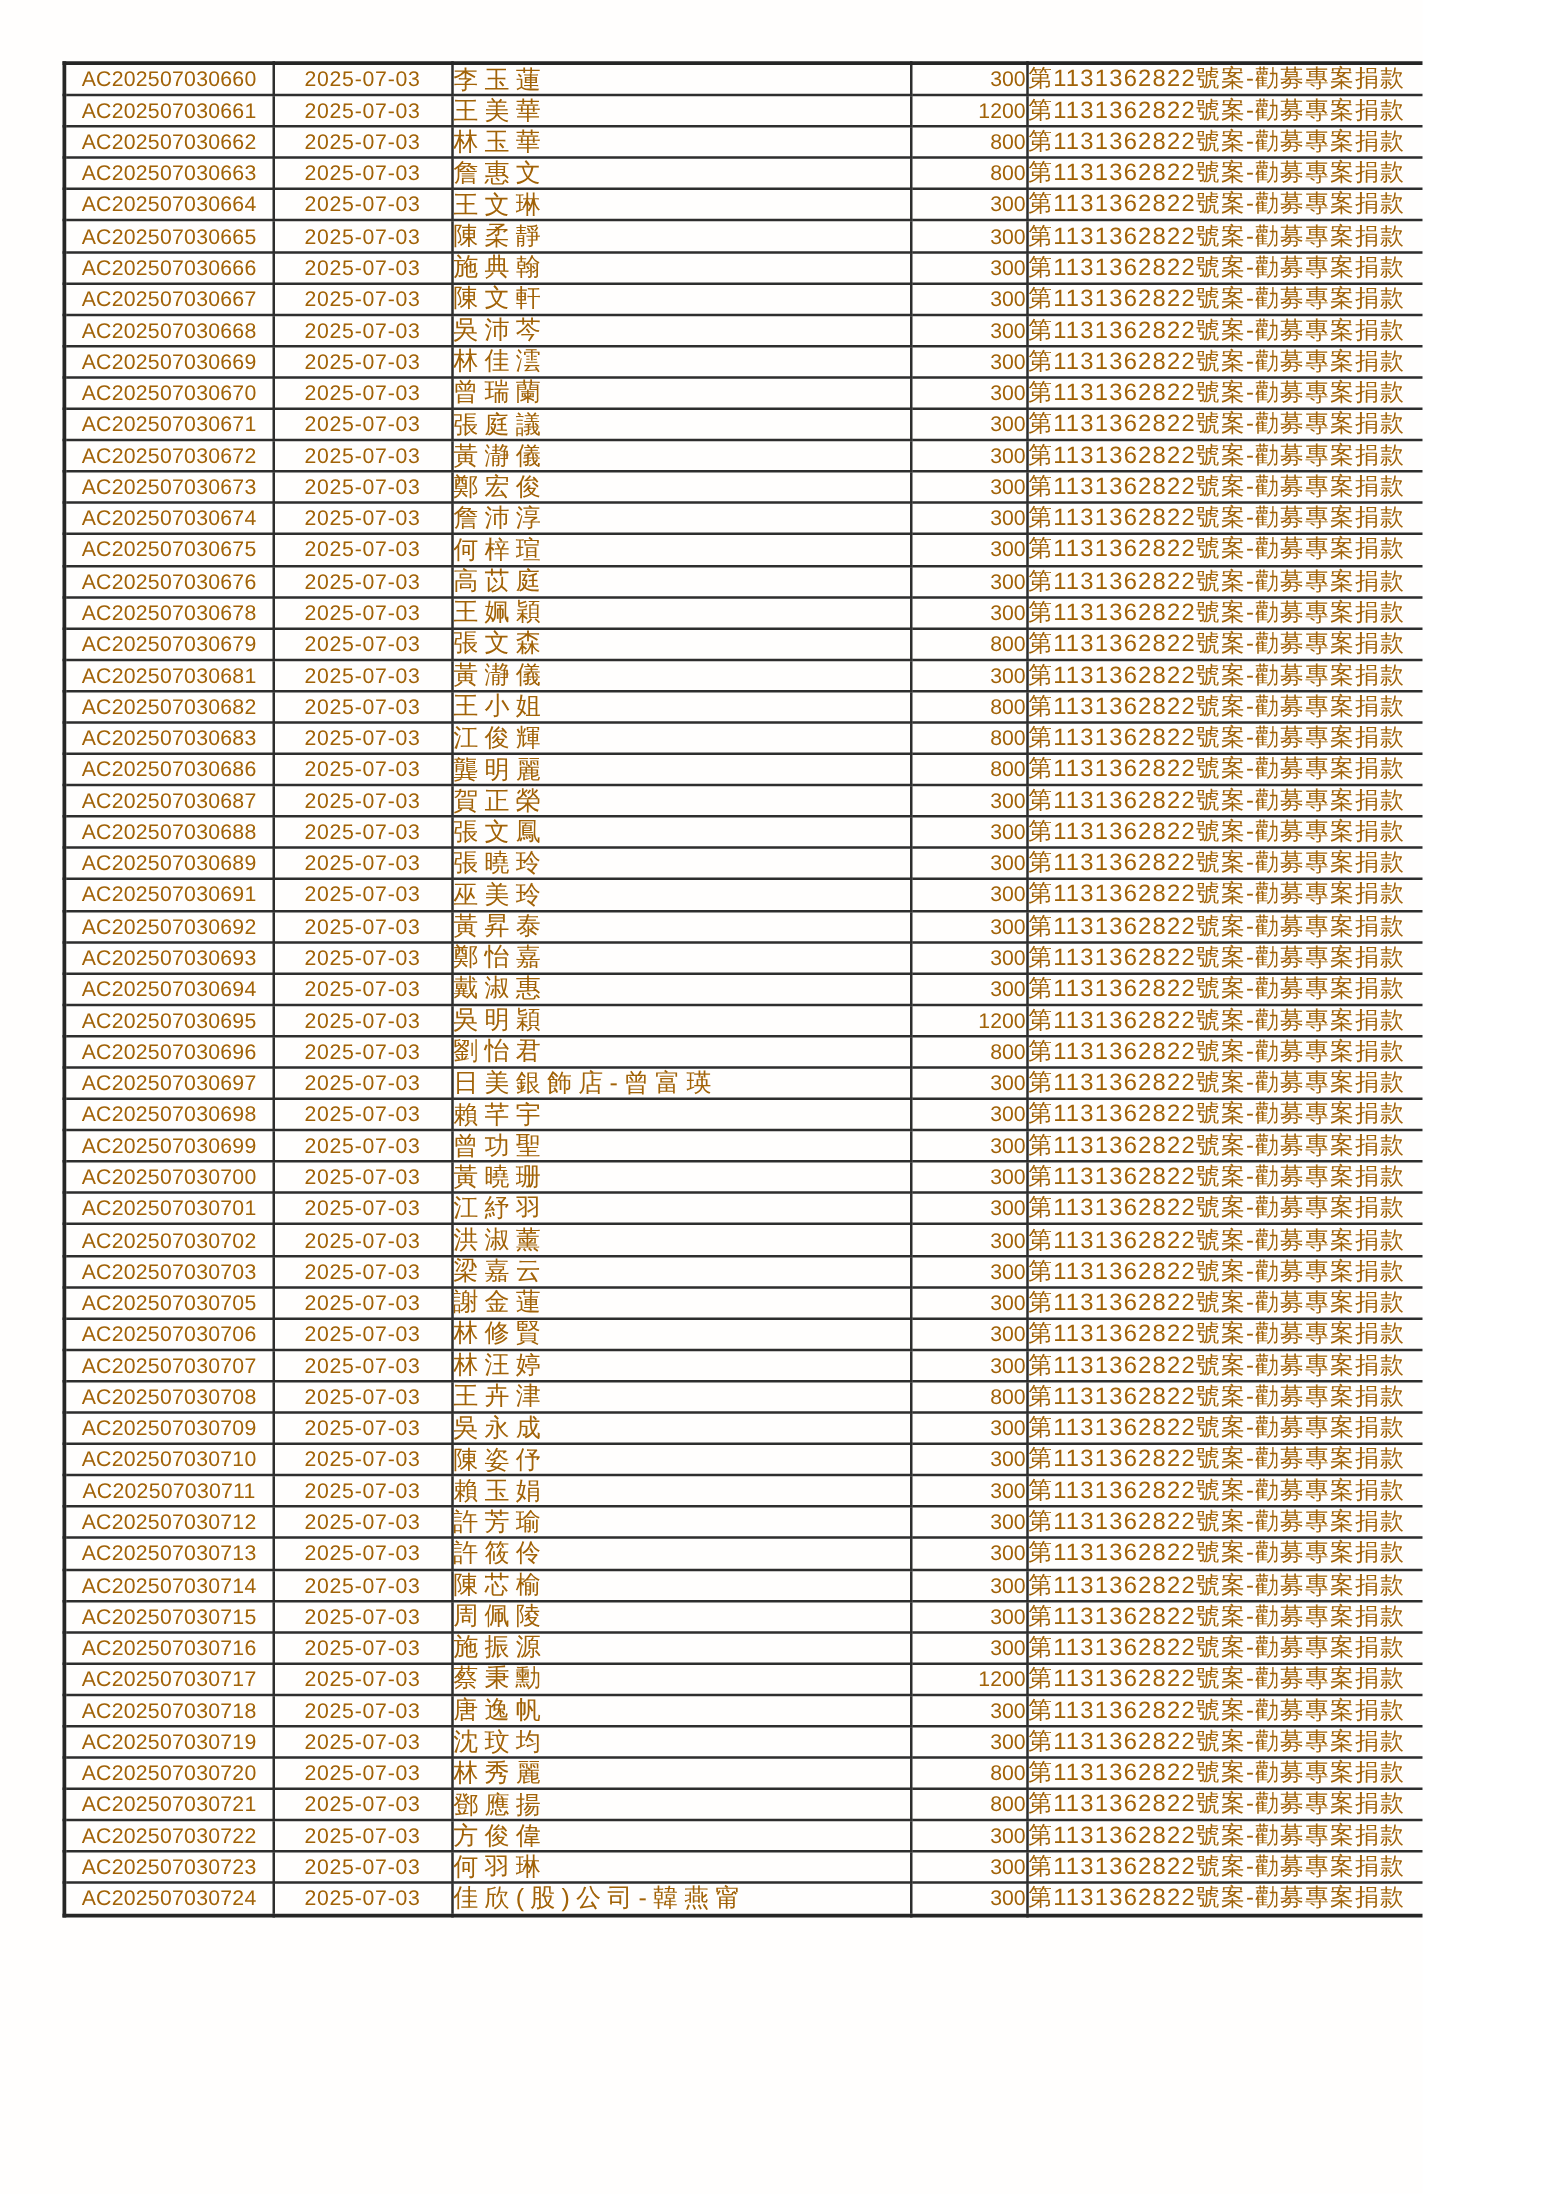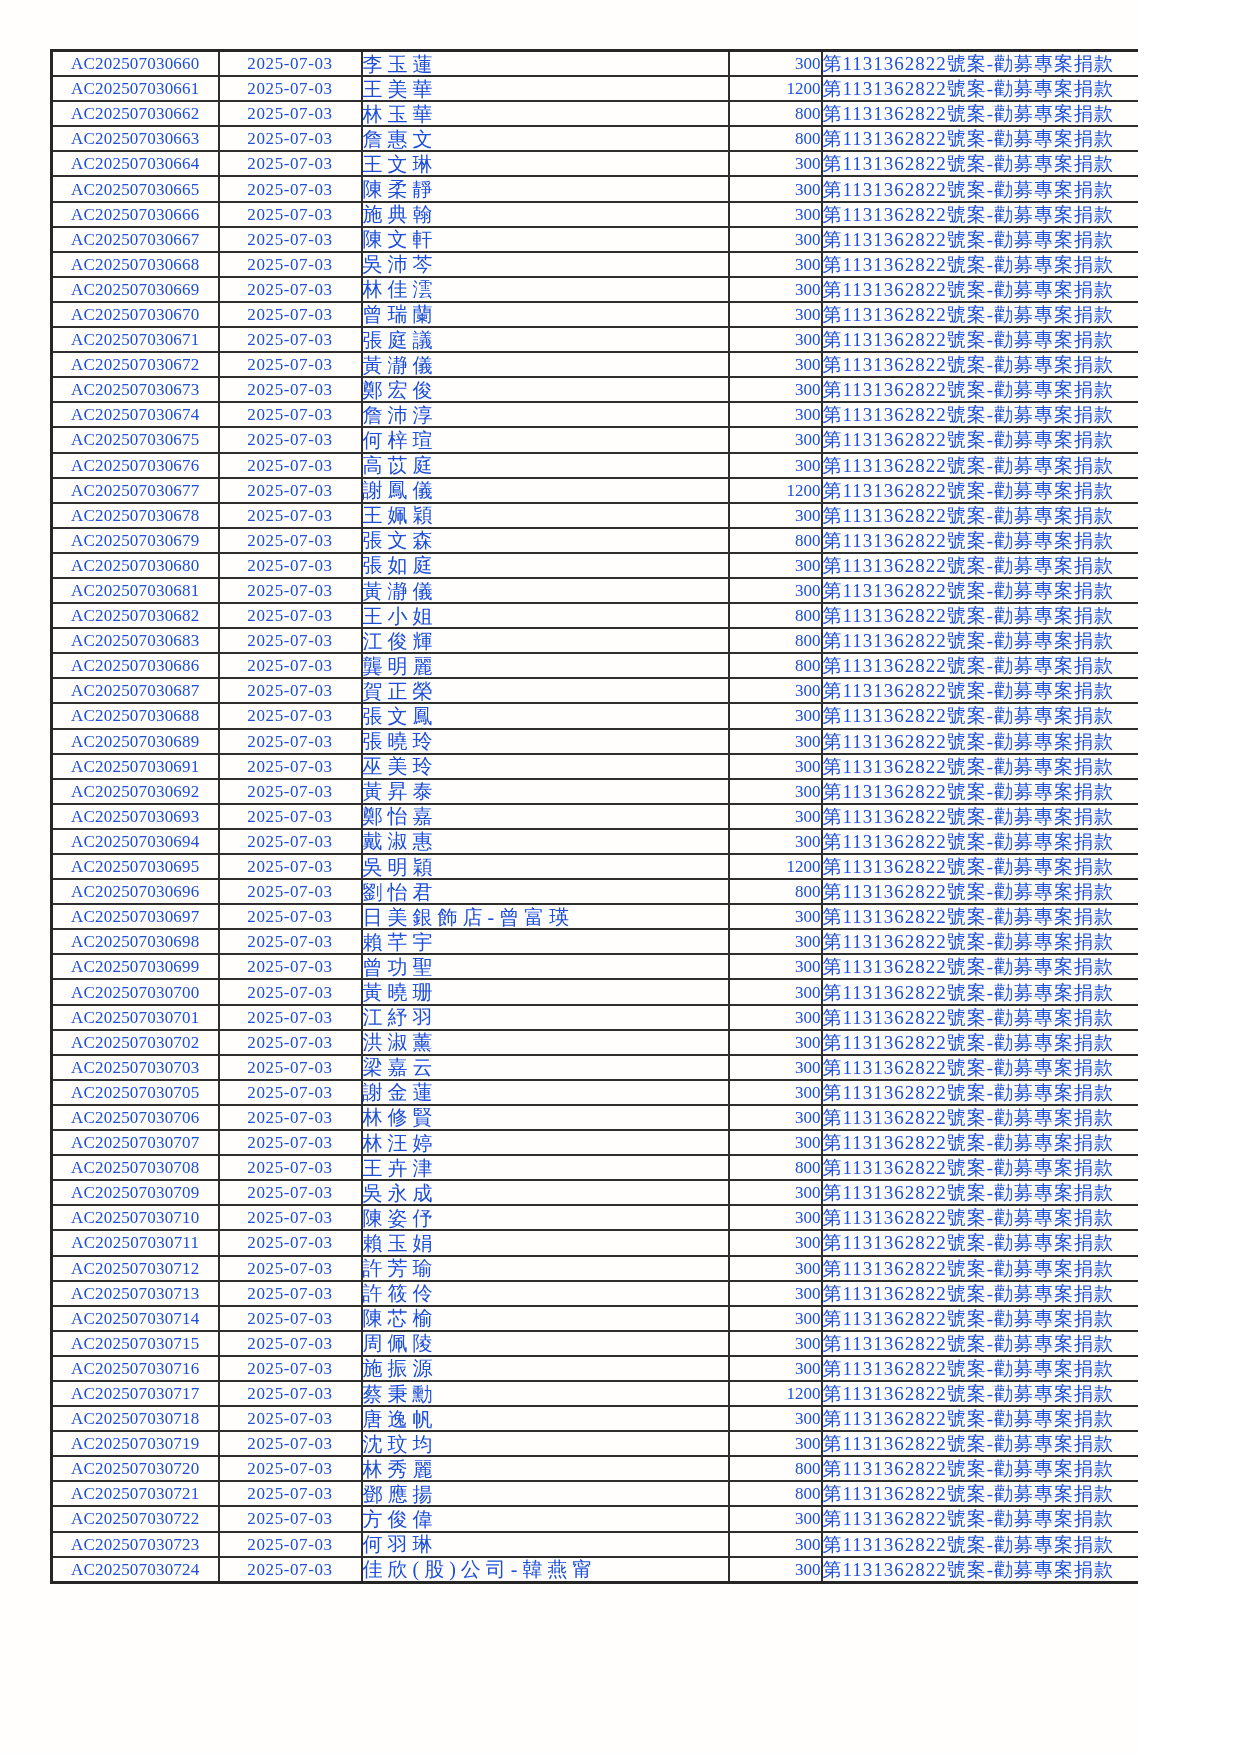--- a/index.html
+++ b/index.html
@@ -6,22 +6,22 @@
     margin: 0;
     padding: 0;
     background: #ffffff;
   }
   .page {
     position: relative;
     width: 1138px;
     height: 1755px;
     background: #fffefd;
     overflow: hidden;
-    font-family: Liberation Serif, serif;
-    color: #1d4ed8;
+    font-family: Liberation Sans, sans-serif;
+    color: #a16207;
   }
   table.ledger {
     position: absolute;
     left: 50px;
     top: 49px;
     width: 1123px;
     border-collapse: collapse;
     table-layout: fixed;
     border: 3px solid #262626;
   }
@@ -186,45 +186,31 @@
           <td class="c-note">第1131362822號案-勸募專案捐款</td>
         </tr>
         <tr>
           <td class="c-id">AC202507030676</td>
           <td class="c-date">2025-07-03</td>
           <td class="c-name">高苡庭</td>
           <td class="c-amt">300</td>
           <td class="c-note">第1131362822號案-勸募專案捐款</td>
         </tr>
         <tr>
-          <td class="c-id">AC202507030677</td>
-          <td class="c-date">2025-07-03</td>
-          <td class="c-name">謝鳳儀</td>
-          <td class="c-amt">1200</td>
-          <td class="c-note">第1131362822號案-勸募專案捐款</td>
-        </tr>
-        <tr>
           <td class="c-id">AC202507030678</td>
           <td class="c-date">2025-07-03</td>
           <td class="c-name">王姵穎</td>
           <td class="c-amt">300</td>
           <td class="c-note">第1131362822號案-勸募專案捐款</td>
         </tr>
         <tr>
           <td class="c-id">AC202507030679</td>
           <td class="c-date">2025-07-03</td>
           <td class="c-name">張文森</td>
           <td class="c-amt">800</td>
-          <td class="c-note">第1131362822號案-勸募專案捐款</td>
-        </tr>
-        <tr>
-          <td class="c-id">AC202507030680</td>
-          <td class="c-date">2025-07-03</td>
-          <td class="c-name">張如庭</td>
-          <td class="c-amt">300</td>
           <td class="c-note">第1131362822號案-勸募專案捐款</td>
         </tr>
         <tr>
           <td class="c-id">AC202507030681</td>
           <td class="c-date">2025-07-03</td>
           <td class="c-name">黃瀞儀</td>
           <td class="c-amt">300</td>
           <td class="c-note">第1131362822號案-勸募專案捐款</td>
         </tr>
         <tr>

